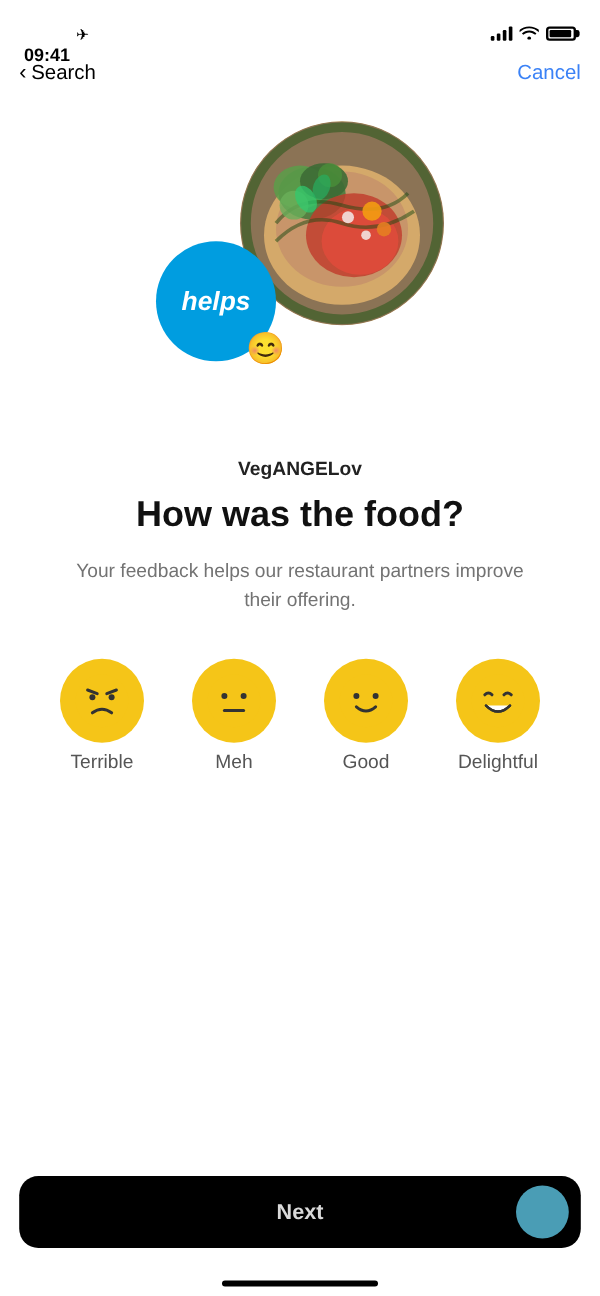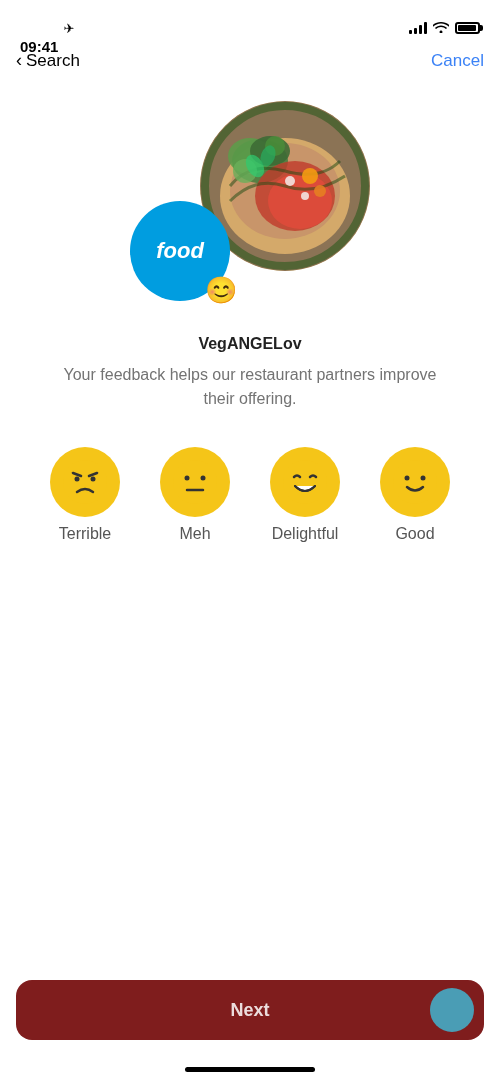--- a/index.html
+++ b/index.html
@@ -189,20 +189,21 @@
       height: 100%;
     }
 
     
     .restaurant-name {
       font-size: 16px;
       font-weight: 600;
       color: #222;
       margin-bottom: 10px;
       text-align: center;
+      margin-top: 48px;
     }
 
     
     .question-title {
       font-size: 30px;
       font-weight: 800;
       color: #111;
       text-align: center;
       margin-bottom: 18px;
       line-height: 1.2;
@@ -257,21 +258,21 @@
     .bottom-area {
       position: absolute;
       bottom: 40px;
       left: 16px;
       right: 16px;
     }
 
     .next-button {
       width: 100%;
       height: 60px;
-      background: #7f1d1d;
+      background: #000000;
       border: none;
       border-radius: 16px;
       display: flex;
       align-items: center;
       justify-content: center;
       position: relative;
       cursor: pointer;
     }
 
     .next-button-label {
@@ -334,21 +335,21 @@
     <span class="back-chevron">‹</span>
     <span>Search</span>
   </div>
   <div class="cancel-button">Cancel</div>
 </div>
 
 <div class="main-content">
 
   <div class="image-area">
     <div class="wolt-logo">
-      <span class="wolt-logo-text">food</span>
+      <span class="wolt-logo-text">helps</span>
     </div>
     <span class="wolt-emoji">😊</span>
     <div class="food-image">
       
       <svg class="food-svg" viewBox="0 0 170 170" xmlns="http://www.w3.org/2000/svg">
 
         <circle cx="85" cy="85" r="85" fill="#8b7355"></circle>
 
         <ellipse cx="85" cy="95" rx="65" ry="58" fill="#d4a96a"></ellipse>
         <ellipse cx="85" cy="90" rx="55" ry="48" fill="#c8956a"></ellipse>
@@ -375,20 +376,21 @@
         <circle cx="105" cy="95" r="4" fill="#f5f5f5" opacity="0.8"></circle>
 
         <ellipse cx="55" cy="65" rx="8" ry="12" fill="#2ecc71" opacity="0.7" transform="rotate(-30, 55, 65)"></ellipse>
         <ellipse cx="68" cy="55" rx="7" ry="11" fill="#27ae60" opacity="0.7" transform="rotate(20, 68, 55)"></ellipse>
       </svg>
     </div>
   </div>
 
   <div class="restaurant-name">VegANGELov</div>
 
+  <h1 class="question-title">How was the food?</h1>
 
   <p class="subtitle">Your feedback helps our restaurant partners improve their offering.</p>
 
   <div class="ratings-row">
 
     <div class="rating-item">
       <div class="rating-emoji">
         <svg width="44" height="44" viewBox="0 0 44 44">
           <circle cx="22" cy="22" r="22" fill="#f5c518"></circle>
 
@@ -410,49 +412,49 @@
         <svg width="44" height="44" viewBox="0 0 44 44">
           <circle cx="22" cy="22" r="22" fill="#f5c518"></circle>
 
           <circle cx="14" cy="18" r="2.5" fill="#333"></circle>
           <circle cx="30" cy="18" r="2.5" fill="#333"></circle>
 
           <line x1="14" y1="30" x2="30" y2="30" stroke="#333" stroke-width="2.5" stroke-linecap="round"></line>
         </svg>
       </div>
       <span class="rating-label">Meh</span>
+    </div>
+
+    <div class="rating-item">
+      <div class="rating-emoji">
+        <svg width="44" height="44" viewBox="0 0 44 44">
+          <circle cx="22" cy="22" r="22" fill="#f5c518"></circle>
+
+          <circle cx="14" cy="18" r="2.5" fill="#333"></circle>
+          <circle cx="30" cy="18" r="2.5" fill="#333"></circle>
+
+          <path d="M14 27 Q22 34 30 27" fill="none" stroke="#333" stroke-width="2.5" stroke-linecap="round"></path>
+        </svg>
+      </div>
+      <span class="rating-label">Good</span>
     </div>
 
     <div class="rating-item">
       <div class="rating-emoji">
         <svg width="44" height="44" viewBox="0 0 44 44">
           <circle cx="22" cy="22" r="22" fill="#f5c518"></circle>
 
           <path d="M11 17 Q14 14 17 17" fill="none" stroke="#333" stroke-width="2.5" stroke-linecap="round"></path>
           <path d="M27 17 Q30 14 33 17" fill="none" stroke="#333" stroke-width="2.5" stroke-linecap="round"></path>
 
           <path d="M12 26 Q22 36 32 26" fill="#fff" stroke="#333" stroke-width="2" stroke-linecap="round"></path>
           <path d="M12 26 Q22 36 32 26" fill="none" stroke="#333" stroke-width="2" stroke-linecap="round"></path>
         </svg>
       </div>
       <span class="rating-label">Delightful</span>
-    </div>
-
-    <div class="rating-item">
-      <div class="rating-emoji">
-        <svg width="44" height="44" viewBox="0 0 44 44">
-          <circle cx="22" cy="22" r="22" fill="#f5c518"></circle>
-
-          <circle cx="14" cy="18" r="2.5" fill="#333"></circle>
-          <circle cx="30" cy="18" r="2.5" fill="#333"></circle>
-
-          <path d="M14 27 Q22 34 30 27" fill="none" stroke="#333" stroke-width="2.5" stroke-linecap="round"></path>
-        </svg>
-      </div>
-      <span class="rating-label">Good</span>
     </div>
 
   </div>
 </div>
 
 <div class="bottom-area">
   <button class="next-button">
     <span class="next-button-label">Next</span>
     <div class="next-button-circle"></div>
   </button>

